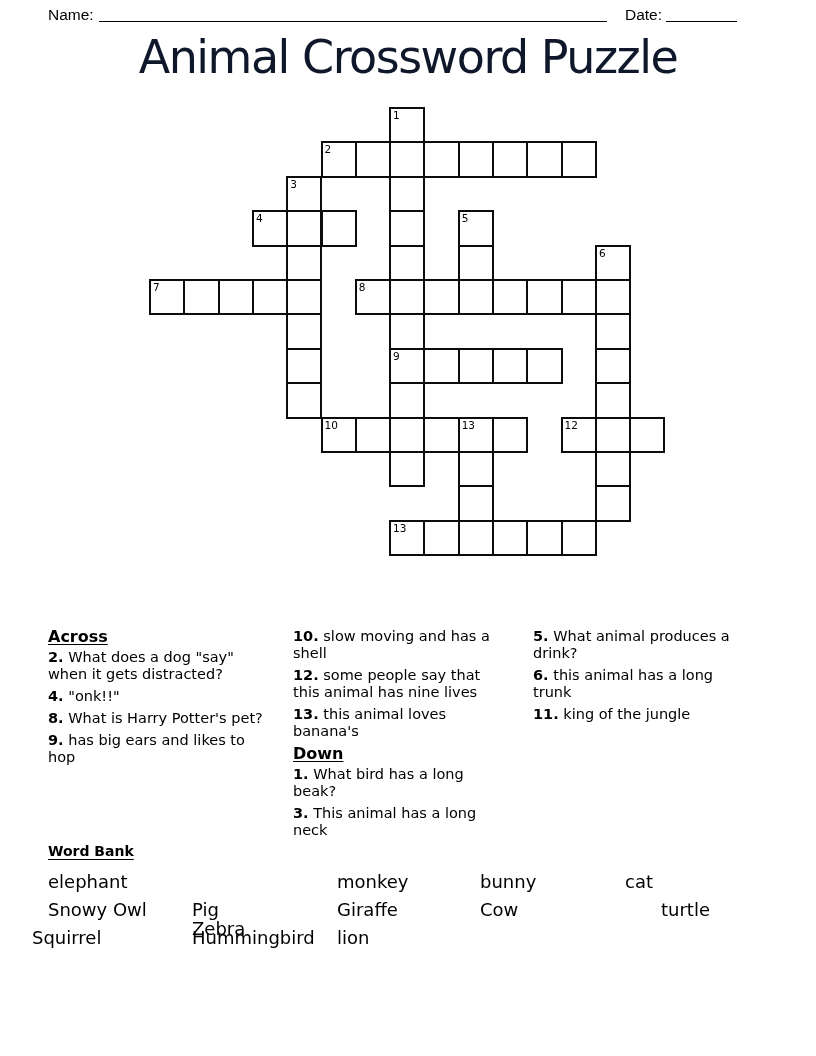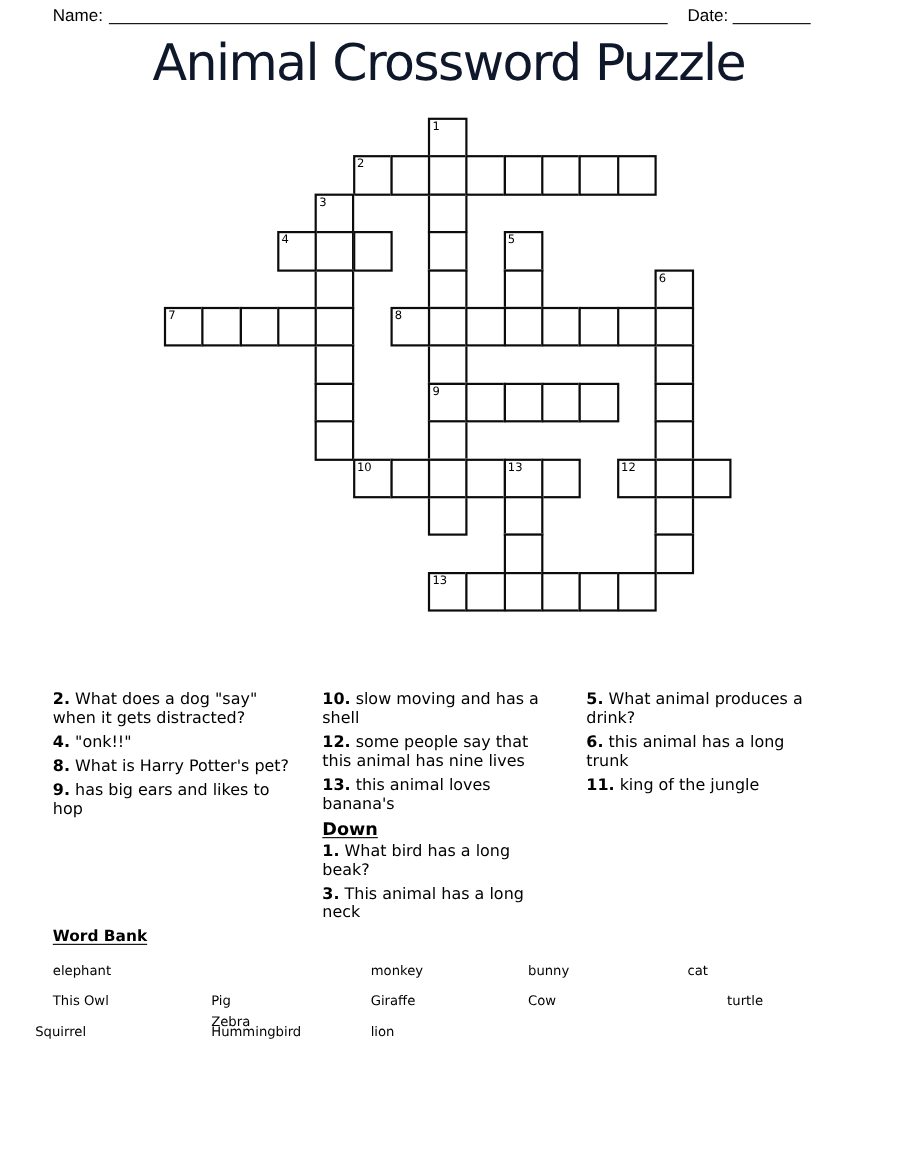--- a/index.html
+++ b/index.html
@@ -29,21 +29,21 @@
   .clues-col-2{left:293px;width:211px;}
   .clues-col-3{left:533px;width:206px;}
   .clue{margin-bottom:5px;}
   .clue b{font-weight:bold;}
   .clue-heading{font-size:16px;font-weight:bold;text-decoration:underline;
                 text-underline-offset:2px;margin-bottom:4px;}
 
   
   .wb-heading{position:absolute;left:48px;top:843px;font-size:14px;font-weight:bold;
               text-decoration:underline;text-underline-offset:3px;}
-  .wb-item{position:absolute;font-size:12px;line-height:22px;white-space:nowrap;}
+  .wb-item{position:absolute;font-size:18px;line-height:22px;white-space:nowrap;}
 </style>
 </head>
 <body>
 
 <div class="page">
 
   <span class="hdr-label" style="left:48px;">Name:</span>
   <span class="fill-line" style="left:99px;top:21px;width:508px;"></span>
   <span class="hdr-label" style="left:625px;">Date:</span>
   <span class="fill-line" style="left:666px;top:21px;width:71px;"></span>
@@ -139,20 +139,21 @@
       <div class="cell" style="left: 239.1px; top: 411.8px; width: 36.3px; height: 36.4px;">
         <span class="cellnum">13</span>
       </div>
       <div class="cell" style="left: 273.4px; top: 411.8px; width: 36.3px; height: 36.4px;"></div>
       <div class="cell" style="left: 342px; top: 411.8px; width: 36.3px; height: 36.4px;"></div>
       <div class="cell" style="left: 376.3px; top: 411.8px; width: 36.3px; height: 36.4px;"></div>
       <div class="cell" style="left: 410.6px; top: 411.8px; width: 36.3px; height: 36.4px;"></div>
     </div>
 
   <div class="clues-col clues-col-1" id="clues-col-0">
+      <div class="clue-heading">Across</div>
       <div class="clue"><b>2.</b> What does a dog "say" when it gets distracted?</div>
       <div class="clue"><b>4.</b> "onk!!"</div>
       <div class="clue"><b>8.</b> What is Harry Potter's pet?</div>
       <div class="clue"><b>9.</b> has big ears and likes to hop</div>
     </div>
   <div class="clues-col clues-col-2" id="clues-col-1">
       <div class="clue"><b>10.</b> slow moving and has a shell</div>
       <div class="clue"><b>12.</b> some people say that this animal has nine lives</div>
       <div class="clue"><b>13.</b> this animal loves banana's</div>
       <div class="clue-heading">Down</div>
@@ -165,21 +166,21 @@
       <div class="clue"><b>11.</b> king of the jungle</div>
     </div>
 
   <div class="wb-heading">Word Bank</div>
   <div id="word-bank">
       <span class="wb-item" style="left: 48px; top: 871px;">elephant</span>
       <span class="wb-item" style="left: 192px; top: 871px; margin-top: 47px;">Zebra</span>
       <span class="wb-item" style="left: 337px; top: 871px;">monkey</span>
       <span class="wb-item" style="left: 480px; top: 871px; text-align: center;">bunny</span>
       <span class="wb-item" style="left: 625px; top: 871px;">cat</span>
-      <span class="wb-item" style="left: 48px; top: 899px;">This Owl</span>
+      <span class="wb-item" style="left: 48px; top: 899px;">Snowy Owl</span>
       <span class="wb-item" style="left: 192px; top: 899px;">Pig</span>
       <span class="wb-item" style="left: 337px; top: 899px;">Giraffe</span>
       <span class="wb-item" style="left: 480px; top: 899px;">Cow</span>
       <span class="wb-item" style="left: 625px; top: 899px; margin-left: 36px;">turtle</span>
       <span class="wb-item" style="left: 32px; top: 927px;">Squirrel</span>
       <span class="wb-item" style="left: 192px; top: 927px;">Hummingbird</span>
       <span class="wb-item" style="left: 337px; top: 927px;">lion</span>
     </div>
 
 </div>

